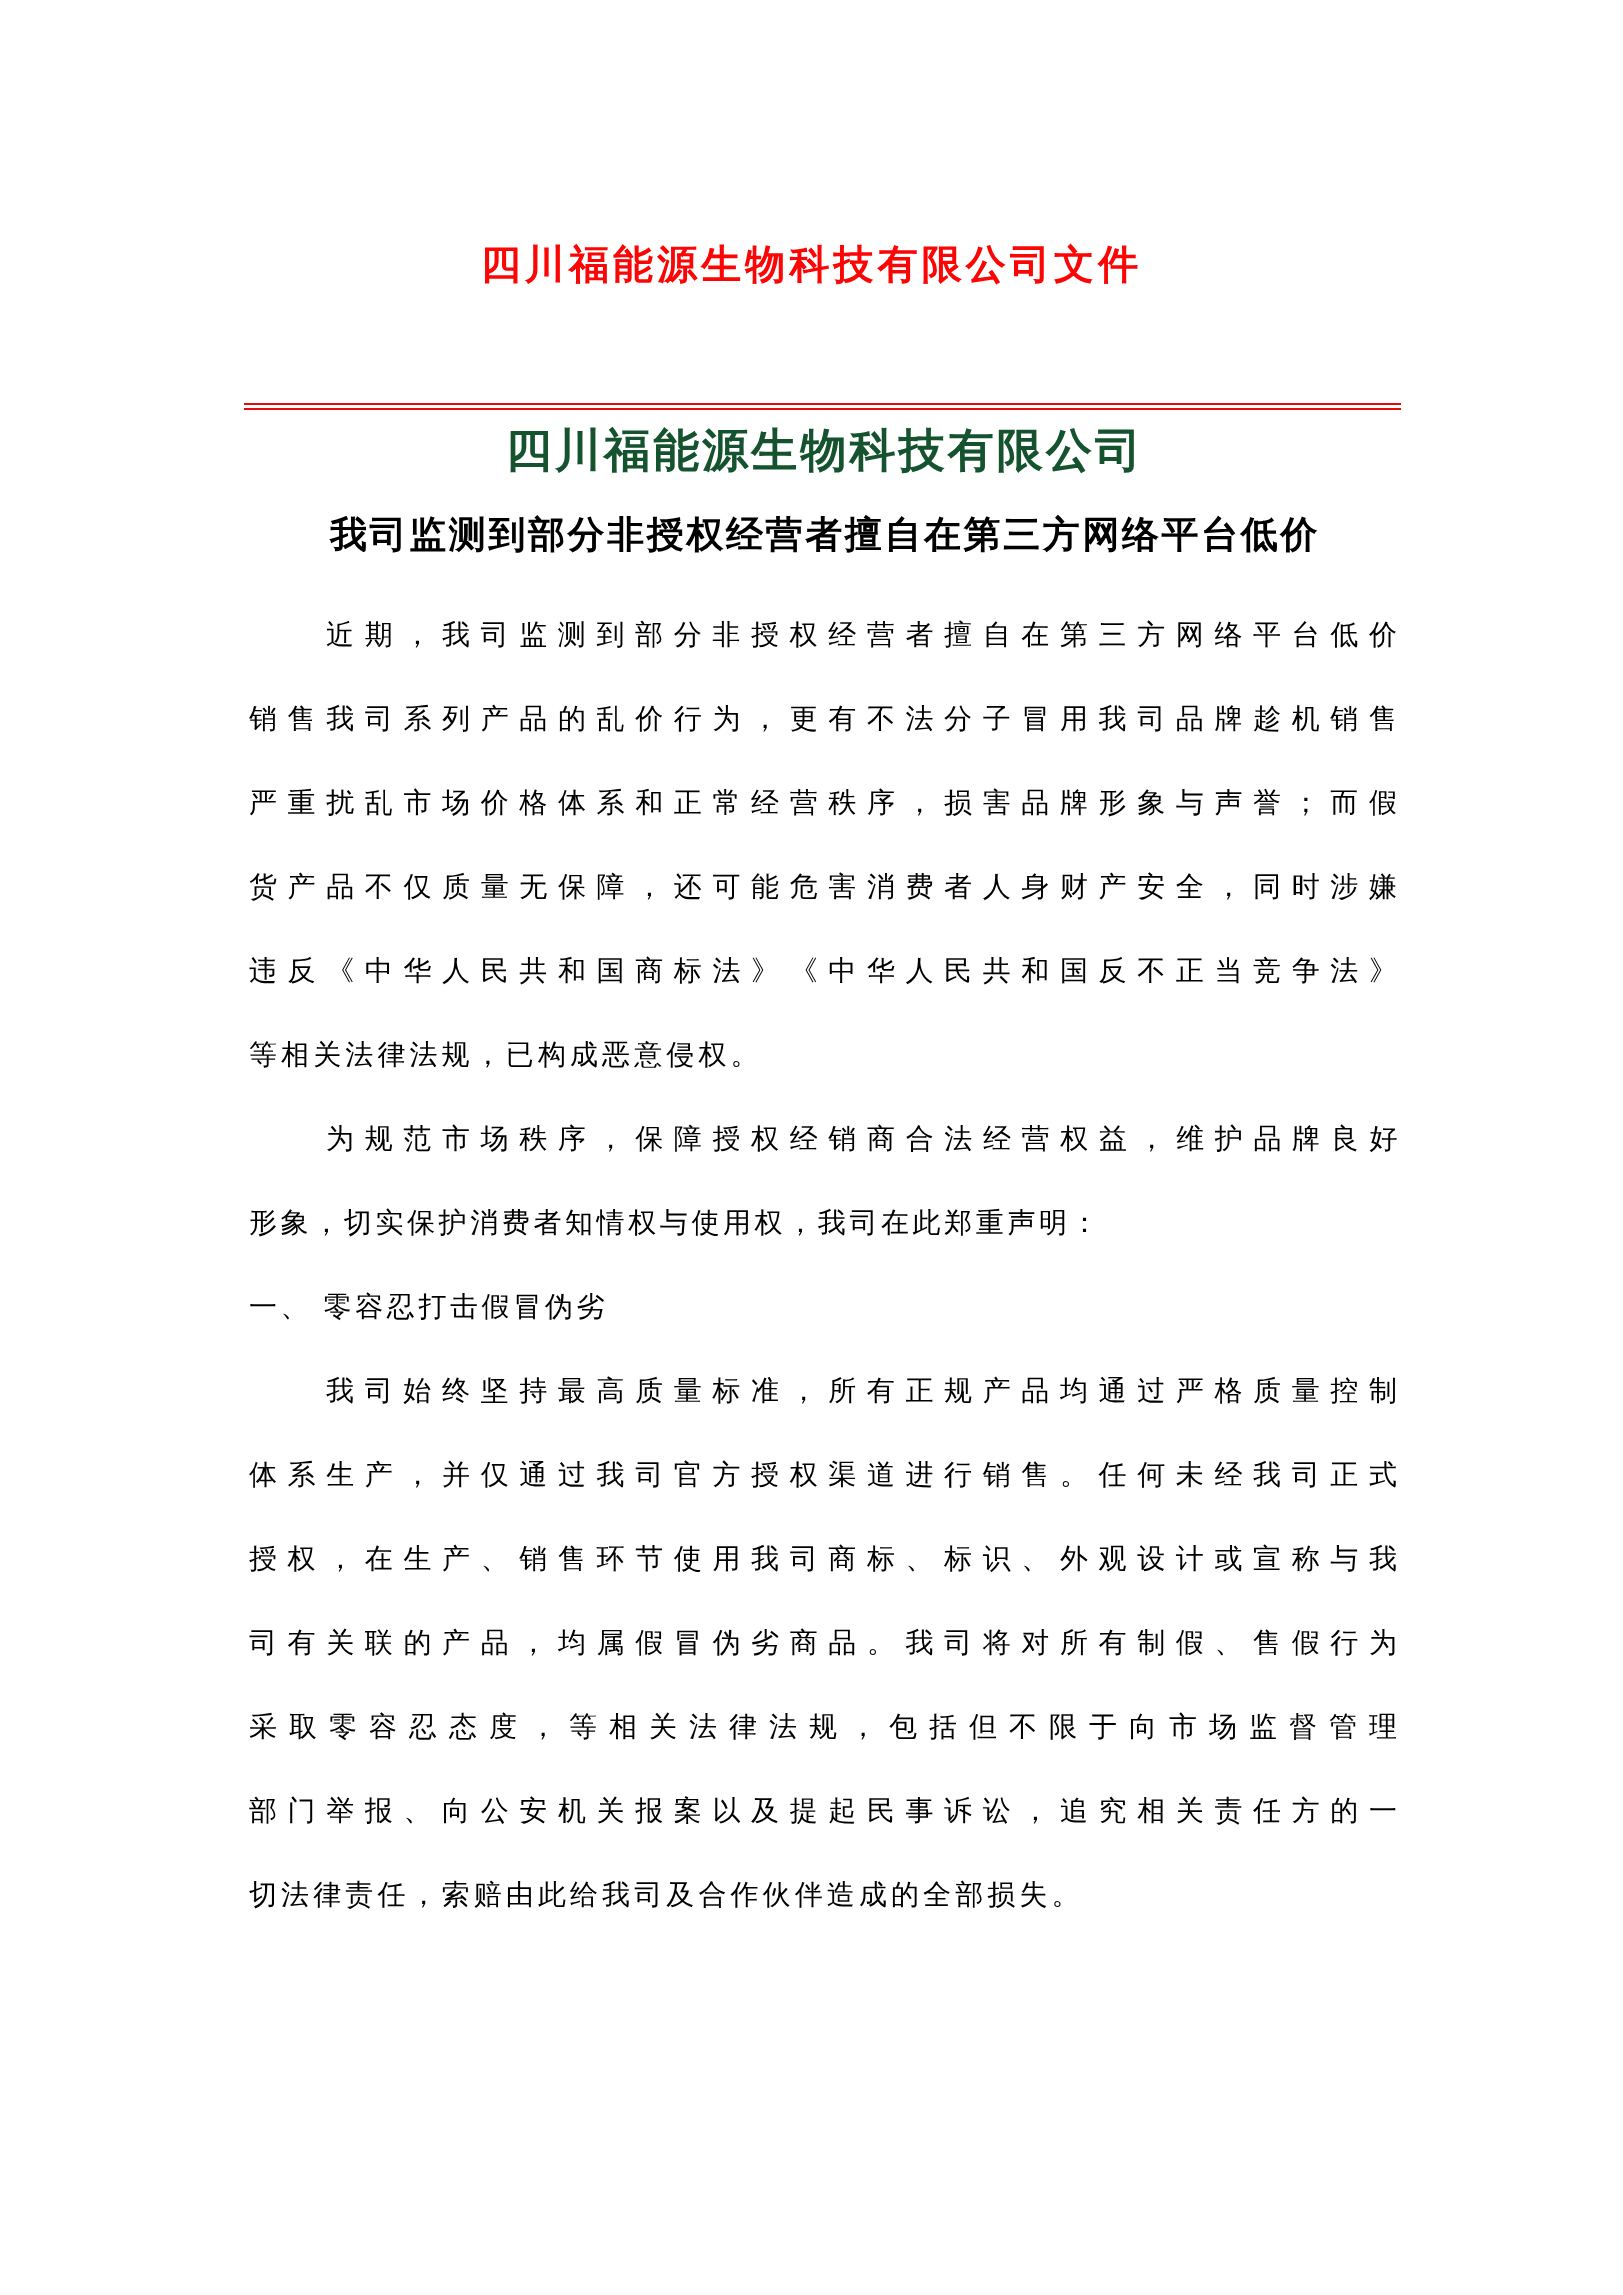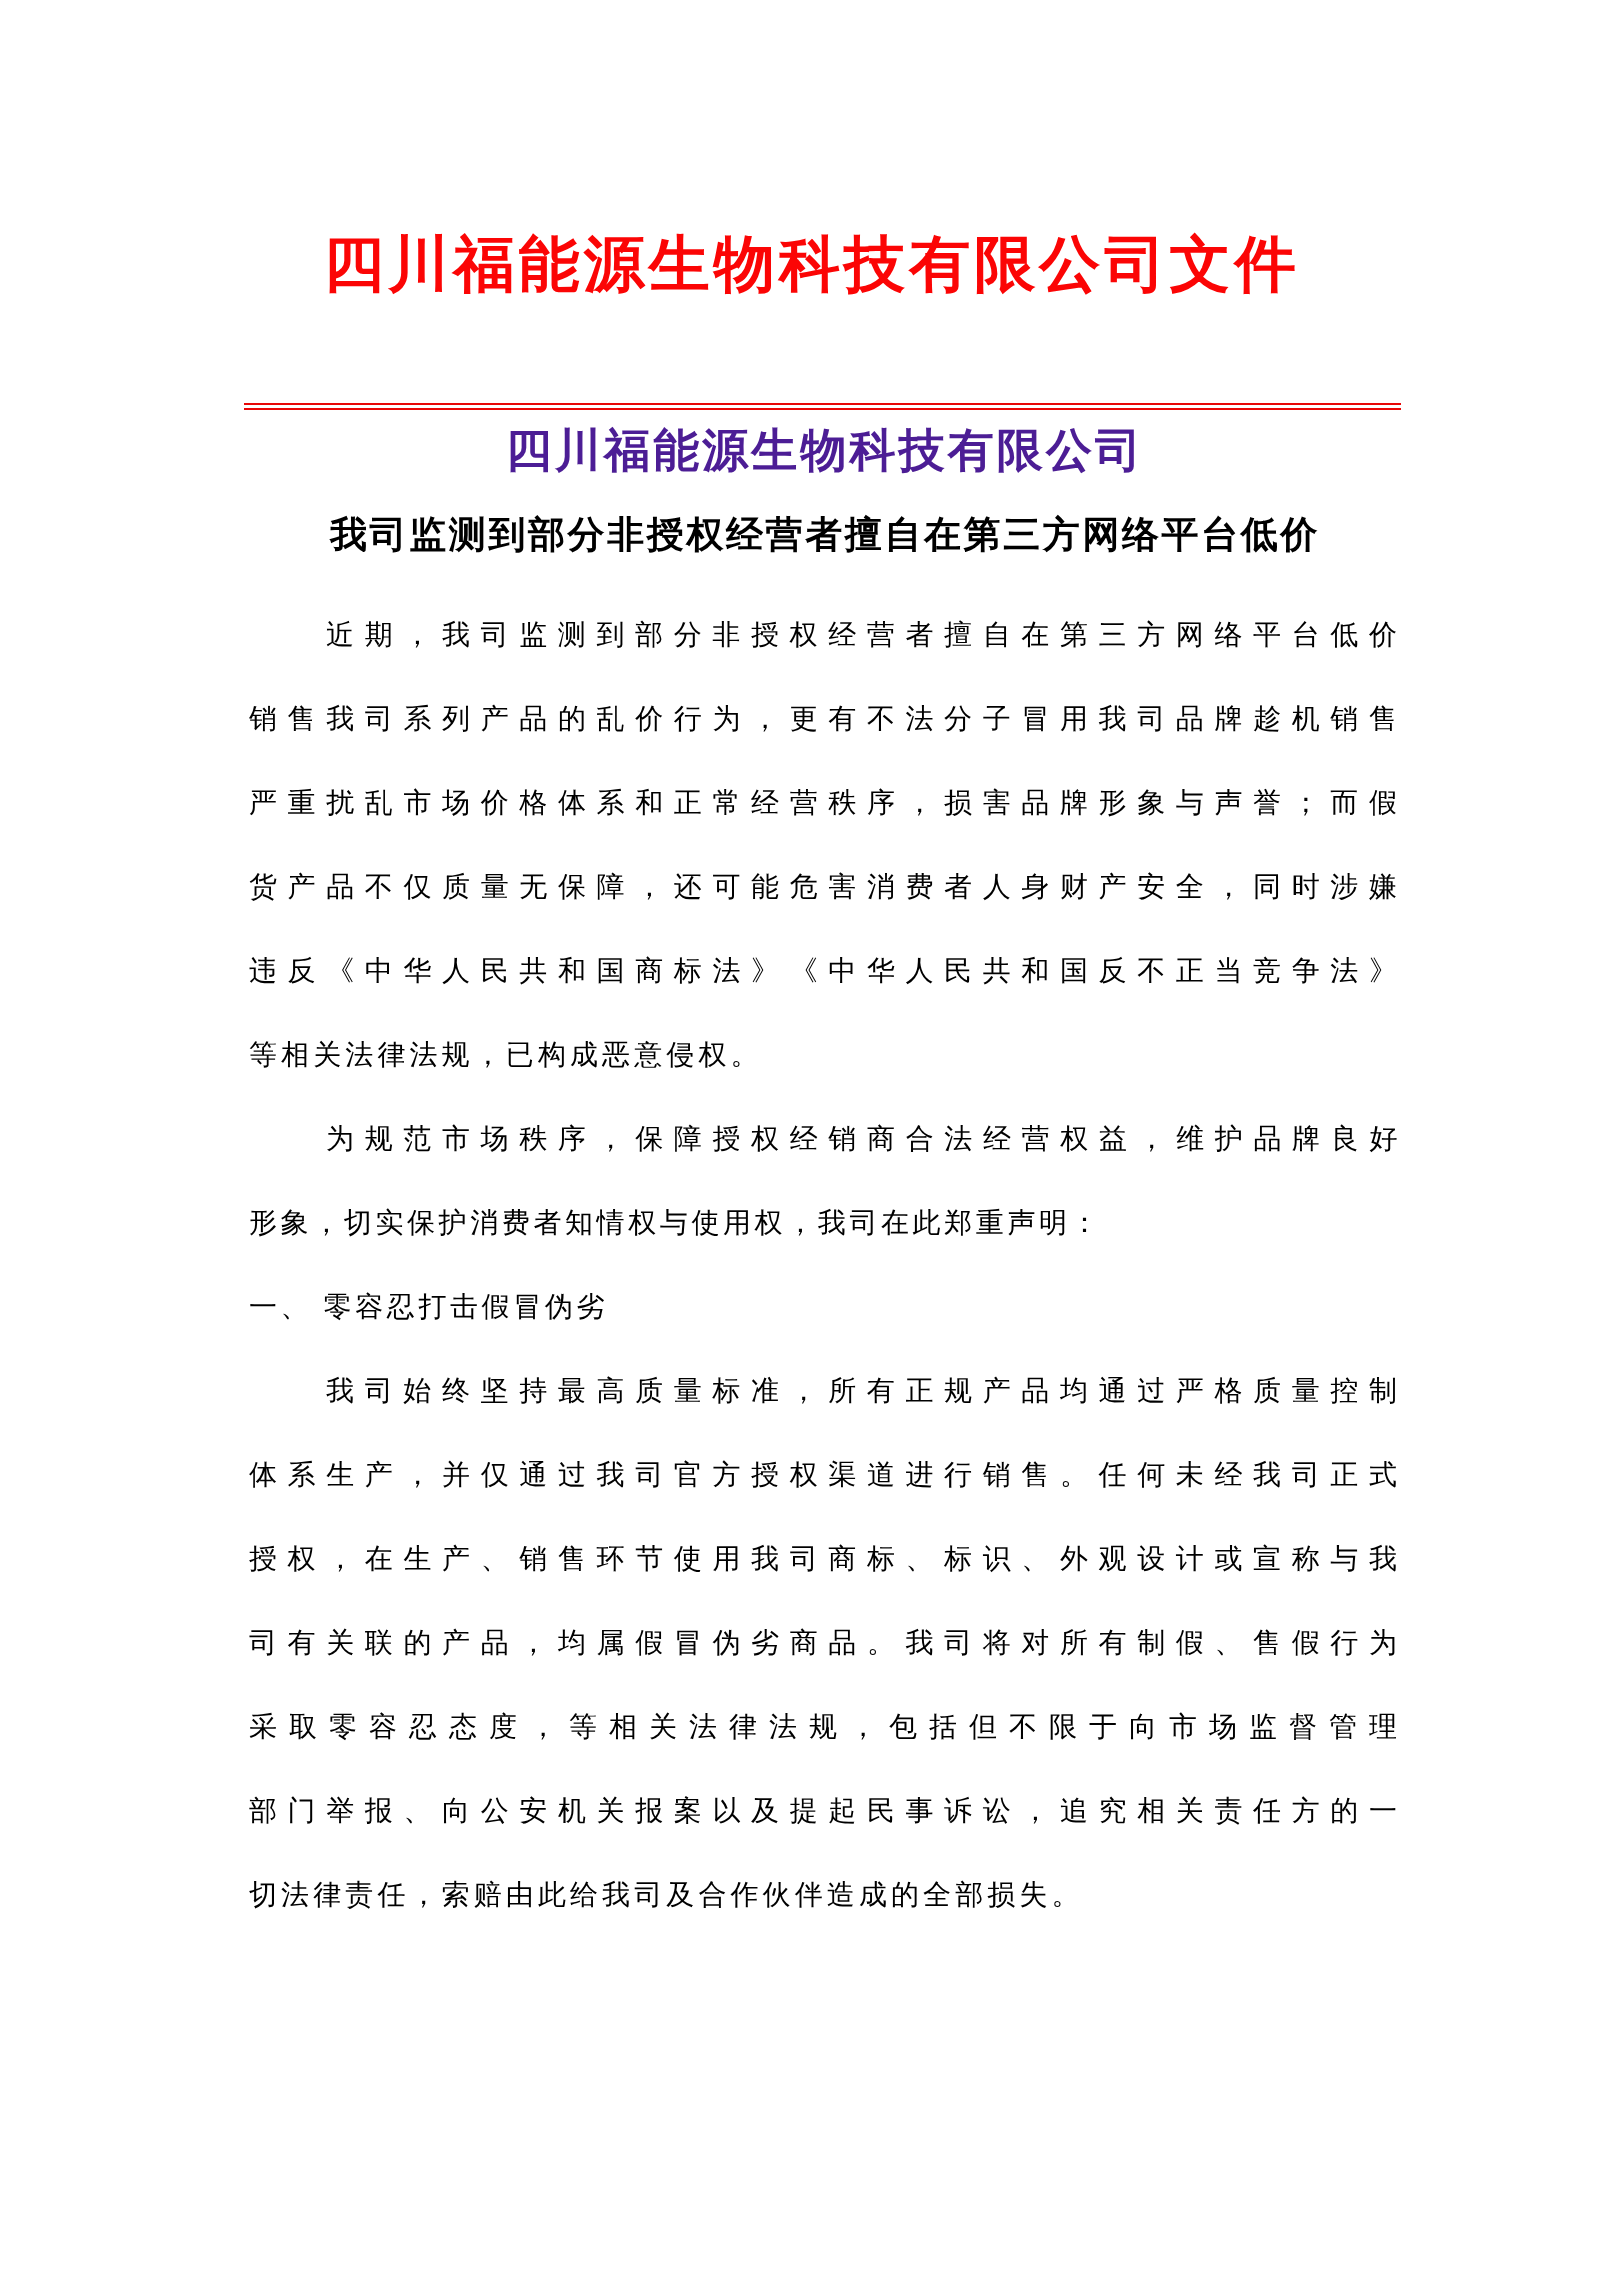--- a/index.html
+++ b/index.html
@@ -12,21 +12,21 @@
     --red-title: #fb0505;
     --red-rule: #e80808;
     font-family: "Liberation Serif", "DejaVu Serif", serif;
   }
   .doc-title {
     margin: 0;
     padding-top: 233px;
     text-align: center;
     font-family: "Liberation Sans", "DejaVu Sans", sans-serif;
     font-weight: 900;
-    font-size: 61px;
+    font-size: 40px;
     line-height: 62px;
     letter-spacing: 4.1px;
     color: var(--red-title);
     white-space: nowrap;
   }
   .red-rule {
     margin-top: 108px;
     margin-left: 244px;
     width: 1157px;
     height: 6.6px;
@@ -39,21 +39,21 @@
     width: 1152px;
   }
   .company-name {
     margin-top: 15.3px;
     text-align: center;
     font-family: "Liberation Sans", "DejaVu Sans", sans-serif;
     font-weight: 700;
     font-size: 46px;
     line-height: 50px;
     letter-spacing: 3.1px;
-    color: #4c1d95;
+    color: #14532d;
     white-space: nowrap;
   }
   .statement-subtitle {
     margin-top: 37px;
     text-align: center;
     font-family: "Liberation Sans", "DejaVu Sans", sans-serif;
     font-weight: 700;
     font-size: 37px;
     line-height: 46px;
     letter-spacing: 2.6px;

